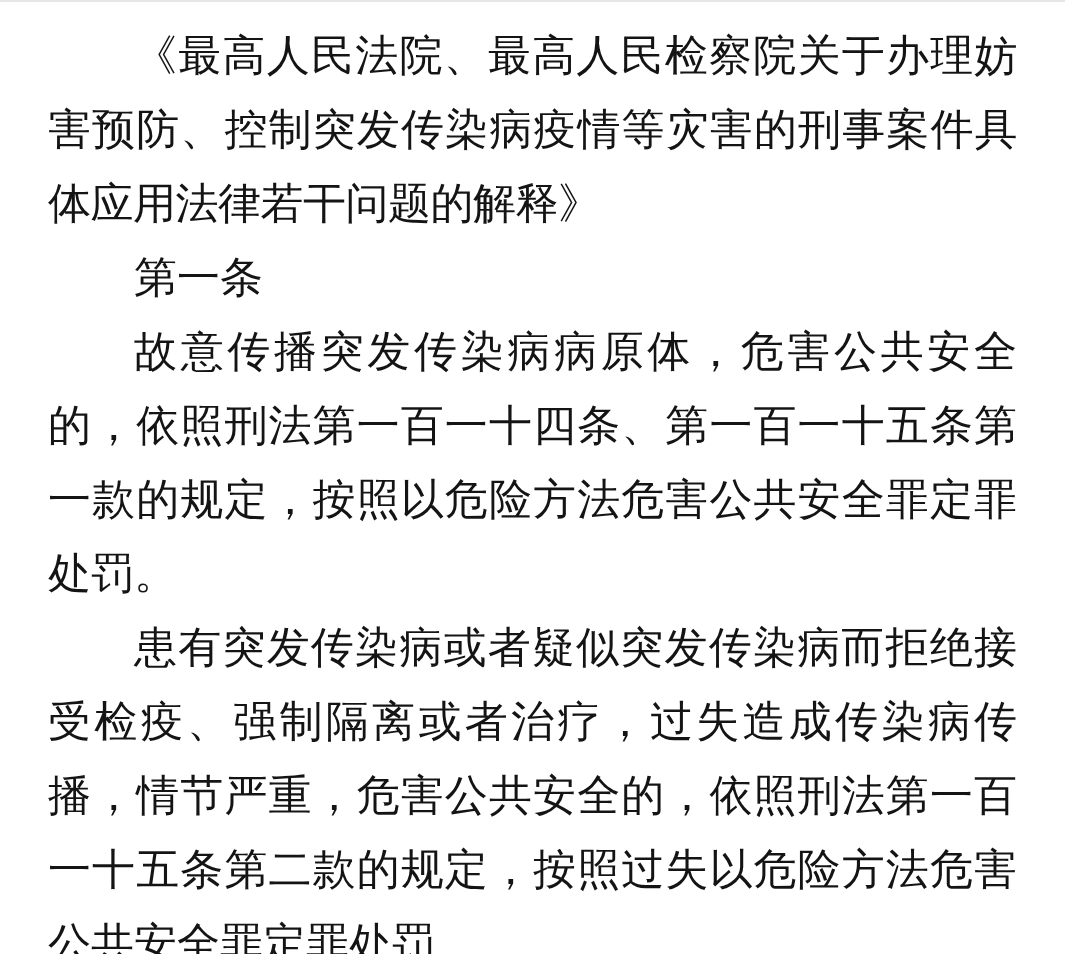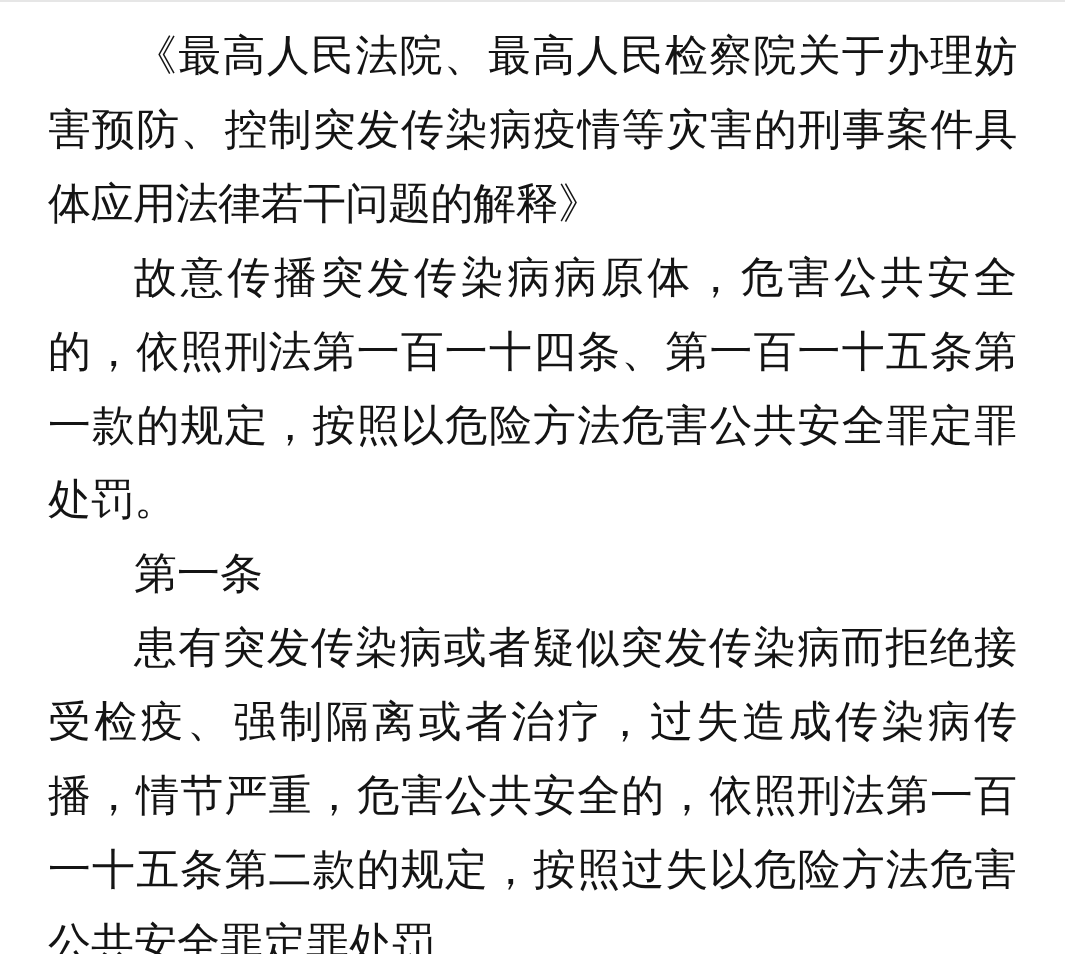--- a/index.html
+++ b/index.html
@@ -55,20 +55,20 @@
 </head>
 <body>
 
 <div class="top-rule"></div>
 
 <div class="page">
   <div class="doc-body">
 
     <p class="para title">《最高人民法院、最高人民检察院关于办理妨害预防、控制突发传染病疫情等灾害的刑事案件具体应用法律若干问题的解释》</p>
 
+    <p class="para short">第一条</p>
+
     <p class="para">故意传播突发传染病病原体，危害公共安全的，依照刑法第一百一十四条、第一百一十五条第一款的规定，按照以危险方法危害公共安全罪定罪处罚。</p>
-
-    <p class="para short">第一条</p>
 
     <p class="para">患有突发传染病或者疑似突发传染病而拒绝接受检疫、强制隔离或者治疗，过失造成传染病传播，情节严重，危害公共安全的，依照刑法第一百一十五条第二款的规定，按照过失以危险方法危害公共安全罪定罪处罚</p>
 
   </div>
 </div>
 
 </body></html>

